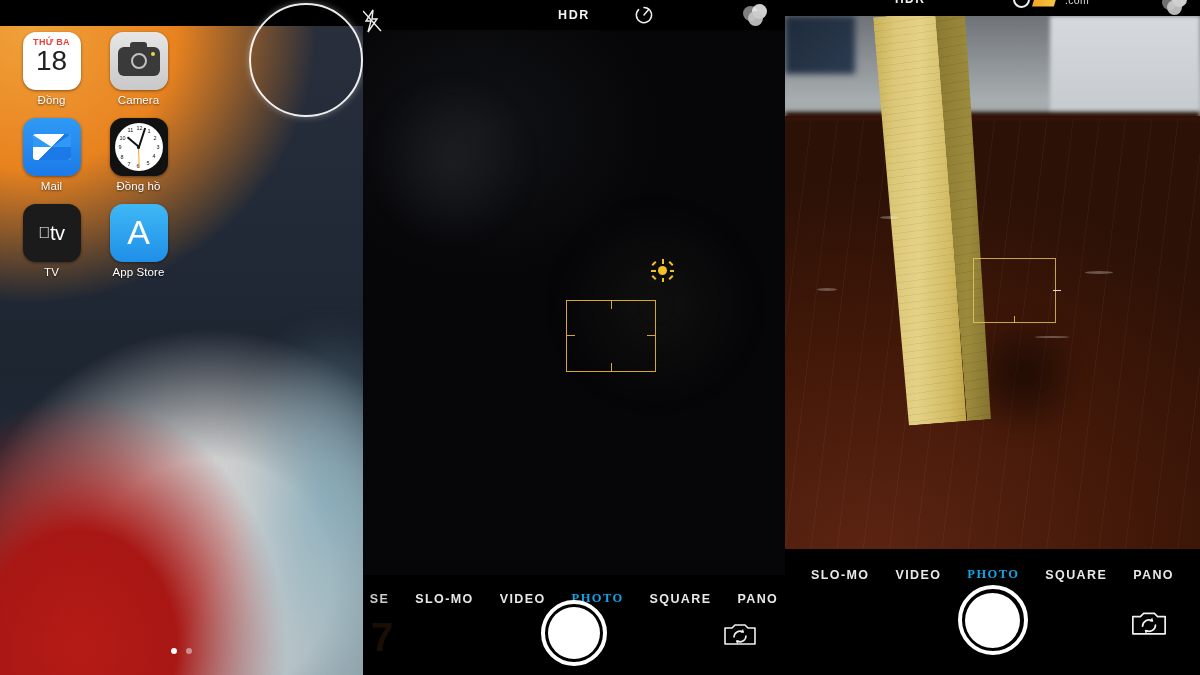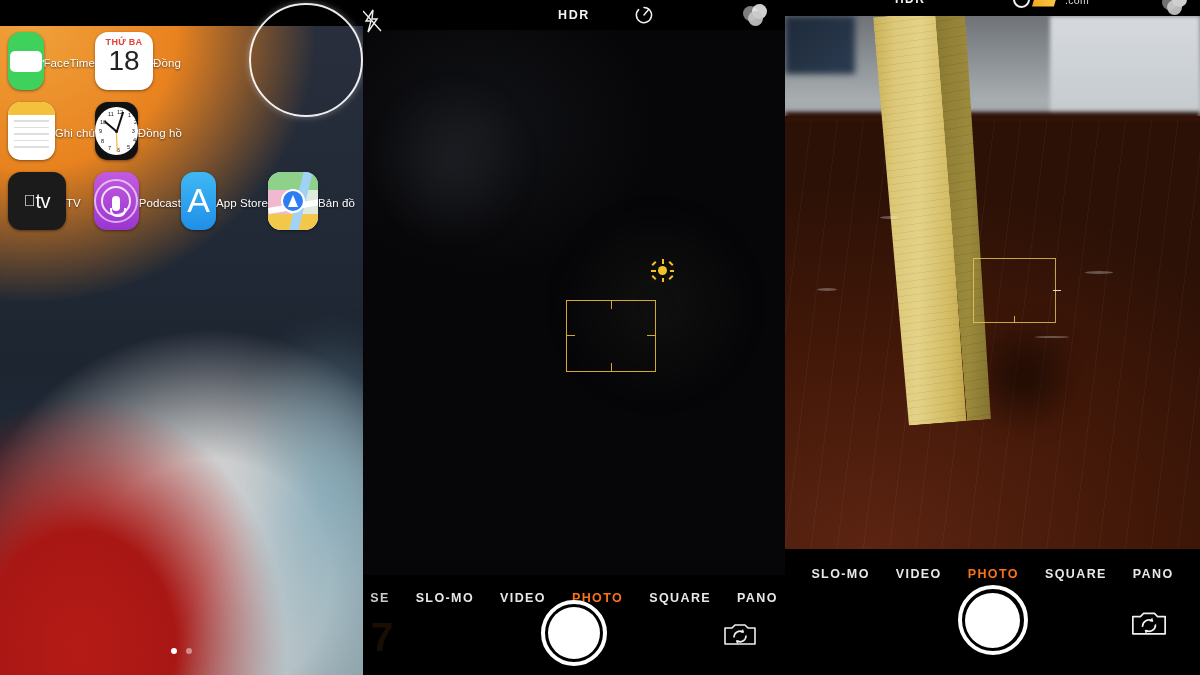--- a/index.html
+++ b/index.html
@@ -18,21 +18,21 @@
       radial-gradient(120% 62% at 8% 4%, #f0a13a 0%, #e8821f 34%, rgba(232,130,31,0.0) 66%),
       linear-gradient(180deg, #2a2f3c 0%, #222a37 32%, #1d2531 55%, #20303b 80%, #233640 100%);
   }
   .wall-teal { position:absolute; right:-40px; top:330px; width:240px; height:420px;
     background:radial-gradient(60% 60% at 70% 40%, rgba(128,170,186,0.85) 0%, rgba(128,170,186,0) 70%);
     filter:blur(14px); }
   .wall-dark-top { position:absolute; left:0; top:0; width:100%; height:26px; background:#000; }
 
   .icon-grid { position:absolute; left:0; top:26px; width:363px; padding:6px 8px 0 8px; }
   .icon-row { display:flex; }
-  .app { width:87px; display:flex; flex-direction:row; align-items:center; margin-bottom:12px; }
+  .app { width:87px; display:flex; flex-direction:column; align-items:center; margin-bottom:12px; }
   .app-tile { width:58px; height:58px; border-radius:13px; position:relative; overflow:hidden;
     box-shadow:0 1px 3px rgba(0,0,0,0.45); }
   .app-label { margin-top:4px; font-size:11.5px; color:#fff; text-shadow:0 1px 2px rgba(0,0,0,.65);
     white-space:nowrap; letter-spacing:.1px; }
 
   
   .t-facetime { background:#3ed15b; display:flex; align-items:center; justify-content:center; }
   .ft-cam { width:32px; height:21px; background:#fff; border-radius:5px; position:relative; }
   .ft-cam:after { content:""; position:absolute; right:-9px; top:4px; width:0; height:0;
     border-top:6px solid transparent; border-bottom:6px solid transparent; border-right:9px solid #fff; }
@@ -165,21 +165,21 @@
   .focus-box { position:absolute; border:1.2px solid #d4a92e; }
   .focus-tick { position:absolute; background:#d4a92e; }
   .sun-icon { position:absolute; }
   .sun-core { width:9px; height:9px; border-radius:50%; background:#f2c225; position:absolute; left:7px; top:7px; }
   .sun-ray { position:absolute; background:#f2c225; }
 
   .cam-bottom { position:absolute; left:0; bottom:0; width:100%; height:100px; background:#000; }
   .modes { position:absolute; left:0; top:16px; width:100%; display:flex; align-items:center;
     justify-content:center; gap:0px; }
   .mode { font-size:12.5px; letter-spacing:1.4px; color:#e8e8e8; font-weight:600; padding:0 13px; white-space:nowrap; }
-  .mode.active { color:#f97316; }
+  .mode.active { color:#0ea5e9;font-family:Liberation Serif, serif; }
   .mode.clipped { color:#cccccc; }
   .shutter { position:absolute; left:50%; bottom:9px; margin-left:-33px; width:66px; height:66px;
     border-radius:50%; border:4px solid #fff; background:transparent;
     display:flex; align-items:center; justify-content:center; }
   .shutter-in { width:52px; height:52px; border-radius:50%; background:#fff; }
   .flip-btn { position:absolute; bottom:28px; width:34px; height:26px; }
   .watermark-faint { position:absolute; left:8px; bottom:18px; font-size:40px; font-weight:bold;
     color:rgba(120,70,20,.20); line-height:40px; }
 
   
@@ -233,51 +233,51 @@
 <div id="stage">
 
   <div class="panel-home">
     <div class="wallpaper"></div>
     <div class="wall-teal"></div>
     <div class="wall-dark-top"></div>
 
     <div class="icon-grid">
 
       <div class="icon-row">
-        <div class="app">
-          <div class="app-tile t-facetime">
-            <div class="ft-cam"></div>
-          </div>
-          <div class="app-label">FaceTime</div>
-        </div>
 
         <div class="app">
           <div class="app-tile t-cal">
             <div class="cal-dow">THỨ BA</div>
             <div class="cal-num">18</div>
           </div>
           <div class="app-label">Đồng</div>
         </div>
 
 
+        <div class="app">
+          <div class="app-tile t-camera">
+            <div class="cam-body">
+                <div class="cam-lens"></div>
+                <div class="cam-led"></div>
+              </div>
+          </div>
+          <div class="app-label">Camera</div>
+        </div>
       </div>
 
       <div class="icon-row">
-
-        <div class="app">
-          <div class="app-tile t-notes">
-            <div class="nt-top"></div>
-            <div class="nt-line"></div>
-              <div class="nt-line"></div>
-            <div class="nt-line"></div>
-              <div class="nt-line"></div>
-              <div class="nt-line"></div>
-          </div>
-          <div class="app-label">Ghi chú</div>
-        </div>
+        <div class="app">
+          <div class="app-tile t-mail">
+            <div class="mail-env">
+                <div class="mail-flap"></div>
+              </div>
+          </div>
+          <div class="app-label">Mail</div>
+        </div>
+
 
 
         <div class="app">
           <div class="app-tile t-clock">
             <div class="clk-face">
               <span class="clk-tick" style="left:22px; top:2px;">12</span>
               <span class="clk-tick" style="right:3px; top:21px;">3</span>
               <span class="clk-tick" style="left:22px; bottom:2px;">6</span>
               <span class="clk-tick" style="left:4px; top:21px;">9</span>
               <span class="clk-tick" style="left:33px; top:5px;">1</span>
@@ -300,49 +300,28 @@
 
       <div class="icon-row">
         <div class="app">
           <div class="app-tile t-tv">
             <span style="font-size:16px;"></span>
               <span>tv</span>
           </div>
           <div class="app-label">TV</div>
         </div>
 
-        <div class="app">
-          <div class="app-tile t-podcast">
-            <div class="pod-ring" style="width:44px;height:44px;opacity:.6"></div>
-            <div class="pod-ring" style="width:30px;height:30px;opacity:.85"></div>
-            <div class="pod-mic"></div>
-          </div>
-          <div class="app-label">Podcast</div>
-        </div>
 
         <div class="app">
           <div class="app-tile t-appstore">
             <div class="as-a">A</div>
           </div>
           <div class="app-label">App Store</div>
         </div>
 
-        <div class="app">
-          <div class="app-tile t-maps">
-            <div class="mp-g1"></div>
-              <div class="mp-pink"></div>
-              <div class="mp-g2"></div>
-            <div class="mp-road"></div>
-              <div class="mp-road2"></div>
-            <div class="mp-badge">
-                <div class="mp-nav"></div>
-              </div>
-          </div>
-          <div class="app-label">Bản đồ</div>
-        </div>
       </div>
 
       <div class="icon-row">
 
 
         <div class="app"></div>
       </div>
     </div>
 
     <div class="highlight-ring"></div>

